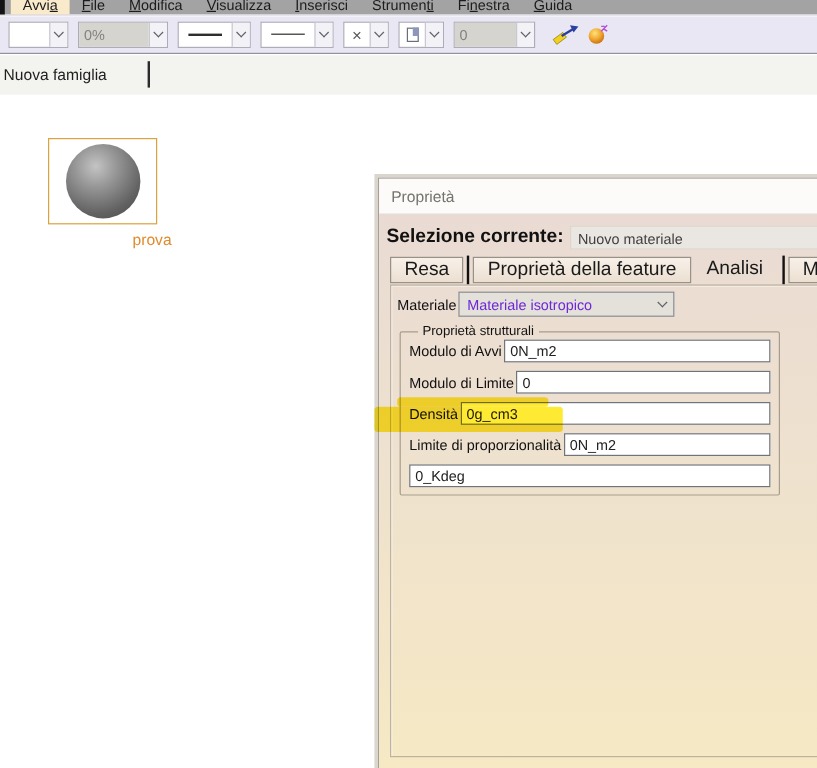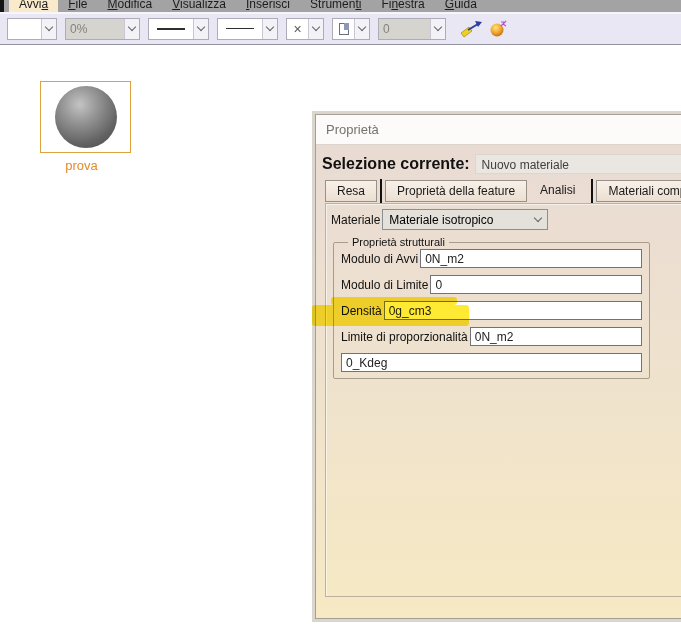--- a/index.html
+++ b/index.html
@@ -33,44 +33,44 @@
   .doctabs { height:34px; background:#f3f3f0; display:flex; align-items:center; box-shadow: inset 0 1px 0 #ffffff; }
   .doctab { font-size:13px; color:#1e1e1e; padding:0 4px 0 3px; }
   .doctab-sep { width:2px; height:22px; background:#2b2b2b; margin-left:30px; }
 
   
   .canvas { position:relative; width:681px; height:561px; background:#ffffff; }
   .thumb { position:absolute; left:40px; top:36px; width:91px; height:72px; border:1px solid #dca23e; background:#fff;
            display:flex; align-items:center; justify-content:center; }
   .sphere { width:62px; height:62px; border-radius:50%;
             background: radial-gradient(circle at 40% 30%, #c4c4c4 0%, #979797 30%, #636363 68%, #454545 100%); }
-  .thumb-label { position:absolute; left:36px; top:113px; width:91px; text-align:center; font-size:13px; color:#e08b2d; }
+  .thumb-label { position:absolute; left:52px; top:113px; width:91px; text-align:right; font-size:13px; color:#e08b2d; }
 
   
   .dialog { position:absolute; left:315px; top:69px; width:430px; height:505px;
             border:1px solid #a59f96; background:#fcfbfa; box-shadow: 0 0 0 3px #dad6ce; }
   .dialog-titlebar { height:30px; background:#fcfbfa; display:flex; align-items:center; padding-left:10px;
                      border-bottom:1px solid #ddd5cb; font-size:13px; color:#76726d; }
   .dialog-body { position:absolute; top:30px; left:0; right:0; bottom:0;
                  background: linear-gradient(to bottom, #e9dbd3 0%, #eee1cf 40%, #f6e9c3 100%); }
   .sel-row { position:absolute; top:9px; left:6px; right:0; display:flex; align-items:center; height:20px; }
   .sel-label { font-size:16px; font-weight:bold; color:#111; white-space:nowrap; }
   .sel-value { flex:1; margin-left:5px; height:20px; line-height:20px; background:#eae6e2; border:1px solid #ded6cc;
                font-size:12px; color:#3f3f3f; padding-left:6px; white-space:nowrap; }
   .tabs-row { position:absolute; top:34px; left:9px; display:flex; align-items:center; height:24px; }
-  .dtab { height:22px; line-height:20px; padding:0 11px; font-size:12px; color:#1a1a1a; white-space:nowrap;
+  .dtab { height:22px; line-height:20px; padding:0 11px; font-size:16px; color:#1a1a1a; white-space:nowrap;
           border:1px solid #979187; background: linear-gradient(#f8f1e9, #ecdfd1); }
   .dtab.active { border:none; background:transparent; padding:0 13px; }
   .dtab-sep { width:2px; height:24px; background:#111; margin:0 3px; }
   .tab-panel { position:absolute; top:58px; left:9px; width:414px; height:394px;
                border:1px solid #bdb2a0; box-shadow: inset 1px 1px 0 rgba(255,255,255,.55); padding:5px 0 0 5px; }
   .mat-row { display:flex; align-items:center; }
   .mat-label { font-size:12px; color:#111; margin-right:2px; white-space:nowrap; }
-  .dropdown { width:166px; height:21px; background:#e4e0da; border:1px solid #8b8e93; display:flex;
-              align-items:center; justify-content:space-between; padding:0 6px; font-size:12px; color:#000000; }
+  .dropdown { width:180px; height:21px; background:#e4e0da; border:1px solid #8b8e93; display:flex;
+              align-items:center; justify-content:space-between; padding:0 6px; font-size:12px; color:#6d28d9; }
   .group { margin:6px 0 0 2px; width:317px; border:1px solid #a89d8c; border-radius:2px; padding:1px 7px 6px 7px; }
   .group legend { font-size:11px; color:#111; padding:0 4px; margin-left:7px; }
   .frow { display:flex; align-items:center; margin-bottom:7px; height:19px; }
   .frow:last-child { margin-bottom:0; }
   .frow label { font-size:12px; color:#111; white-space:nowrap; padding-right:2px; }
   .frow input { flex:1; height:19px; border:1px solid #70747a; background:#fff; font-family:"Liberation Sans", sans-serif;
                 font-size:12px; color:#222; padding:0 4px; min-width:0; }
   .hl { position:absolute; background:#ffe500; opacity:0.8; mix-blend-mode:multiply; border-radius:3px; pointer-events:none; }
   .hl1 { left:15px; top:152px; width:126px; height:8px; }
   .hl2 { left:-4px; top:160px; width:157px; height:21px; }
@@ -158,20 +158,24 @@
               <stop offset="55%" stop-color="#f0a932"></stop>
               <stop offset="100%" stop-color="#c96f12"></stop>
           </radialGradient>
         </defs>
         <circle cx="8" cy="10" r="6.5" fill="url(#matg)"></circle>
         <path d="M12 6 L17 1 M14 4 L17 6 M15 2 L12 2" stroke="#b44fd8" stroke-width="1.2" fill="none"></path>
       </svg>
     </div>
   </div>
 
+  <div class="doctabs">
+    <span class="doctab">Nuova famiglia</span>
+    <span class="doctab-sep"></span>
+  </div>
 
   <div class="canvas">
 
     <div class="thumb">
       <div class="sphere"></div>
     </div>
     <div class="thumb-label">prova</div>
 
     <div class="dialog">
       <div class="dialog-titlebar">

